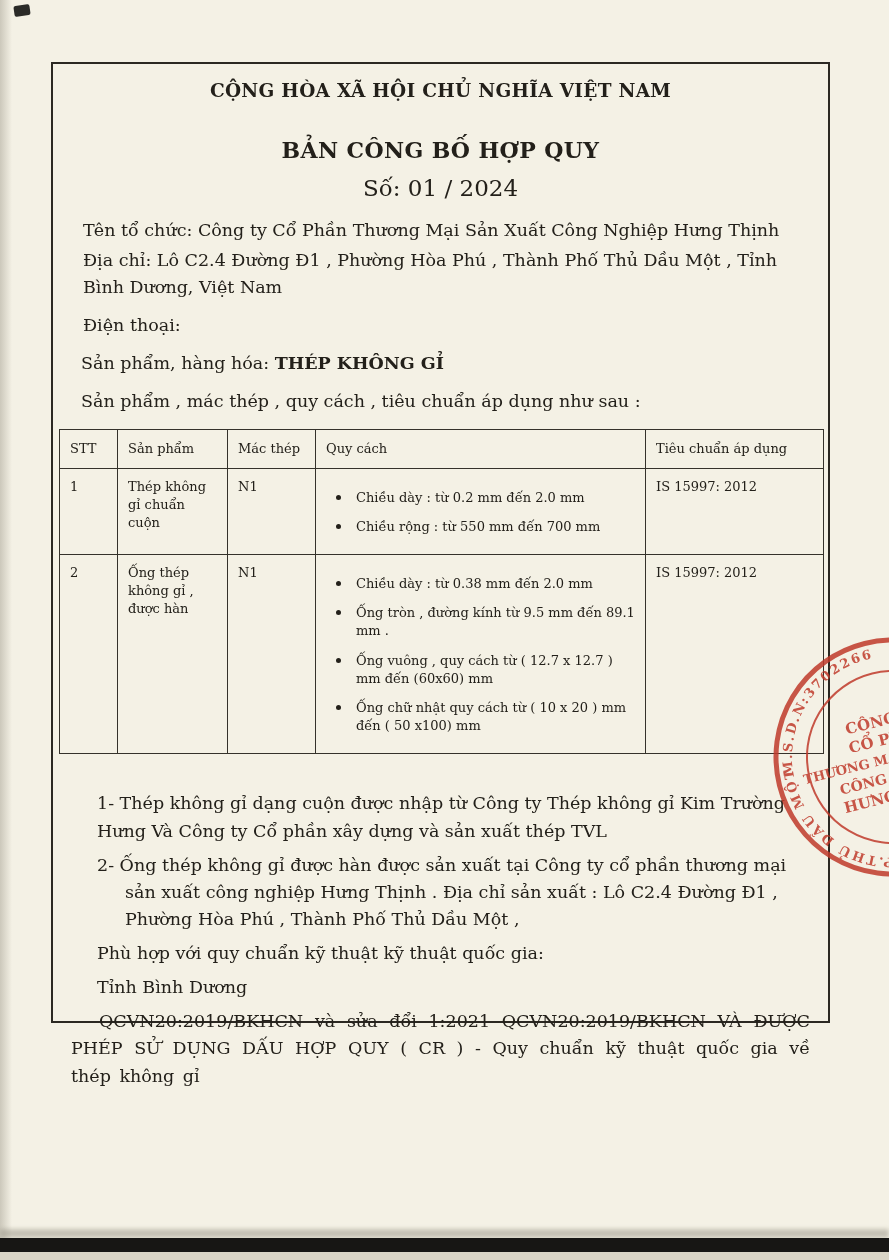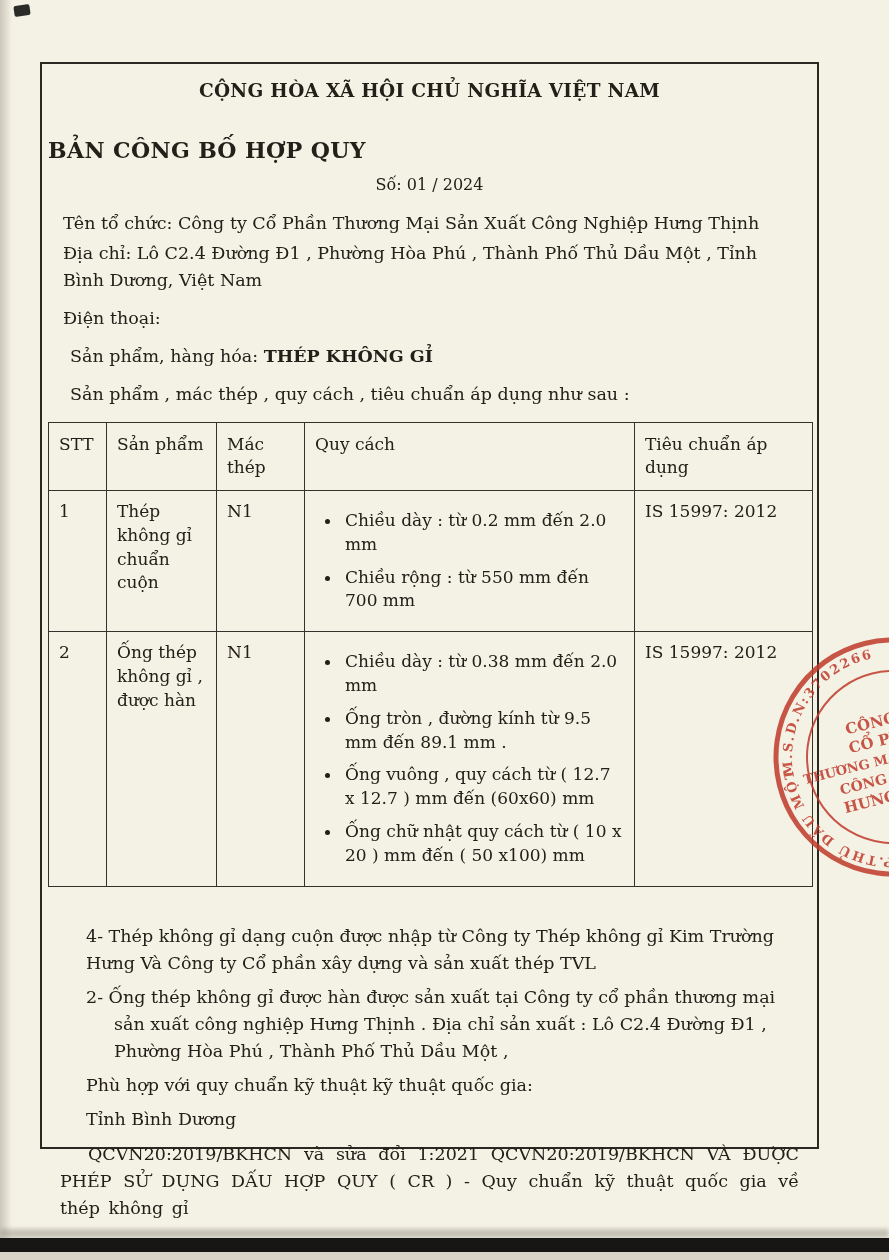--- a/index.html
+++ b/index.html
@@ -13,38 +13,38 @@
     margin:0 auto;
   }
   
   .corner-mark{position:absolute;left:14px;top:5px;width:16px;height:11px;background:#2b2b28;transform:rotate(-8deg);border-radius:2px;}
   .left-shadow{position:absolute;left:0;top:0;bottom:0;width:12px;background:linear-gradient(to right,rgba(110,105,90,.30),rgba(110,105,90,0));}
   .bottom-smudge{position:absolute;left:0;right:0;bottom:22px;height:9px;background:#8d887a;opacity:.45;filter:blur(2px);}
   .bottom-band{position:absolute;left:0;right:0;bottom:8px;height:14px;background:#171614;}
   .bottom-strip{position:absolute;left:0;right:0;bottom:0;height:8px;background:#d9d4c6;}
 
   .frame{
-    position:absolute;left:40px;top:62px;width:779px;height:1087px;
+    position:absolute;left:51px;top:62px;width:779px;height:961px;
     border:2px solid #2b2822;box-sizing:border-box;
     padding:16px 6px 0 6px;
   }
   .nat-title{text-align:center;font-weight:bold;font-size:18.5px;letter-spacing:.3px;}
   .motto{text-align:center;margin-top:5px;font-size:17.5px;font-weight:bold;}
   .motto span{border-bottom:2px solid #2b2822;padding:0 14px 2px;}
-  .doc-title{font-weight:bold;font-size:22px;margin-top:36px;letter-spacing:.4px;}
-  .doc-number{text-align:center;font-size:16px;margin-top:12px;}
+  .doc-title{text-align:center;font-weight:bold;font-size:22px;margin-top:36px;letter-spacing:.4px;}
+  .doc-number{text-align:center;font-size:23px;margin-top:12px;}
 
   .body-text{margin-top:16px;font-size:17.5px;line-height:1.5;}
-  .body-text p{margin:4px 15px;}
+  .body-text p{margin:4px 24px;}
   .body-text p.ind{margin-left:22px;}
   .gap{margin-top:12px !important;}
 
   table.conf{
     width:100%;border-collapse:collapse;table-layout:fixed;
-    margin-top:14px;font-size:17px;
+    margin-top:14px;font-size:13px;
   }
   table.conf th,table.conf td{
     border:1.5px solid #35322b;padding:9px 10px;vertical-align:top;
     text-align:left;font-weight:normal;line-height:1.4;
   }
   table.conf th{padding-top:10px;padding-bottom:10px;}
   .c-stt{width:58px;} .c-sp{width:110px;} .c-mt{width:88px;} .c-qc{width:330px;} .c-tc{width:178px;}
   td.center,th.center{text-align:center;}
   td.mac{padding-left:28px;}
   ul.specs{margin:8px 0;padding-left:26px;}
@@ -125,21 +125,21 @@
               <li>Ống vuông , quy cách từ ( 12.7 x 12.7 ) mm đến (60x60) mm</li>
               <li>Ống chữ nhật quy cách từ ( 10 x 20 ) mm đến ( 50 x100) mm</li>
             </ul>
           </td>
           <td>IS 15997: 2012</td>
         </tr>
       </tbody>
     </table>
 
     <div class="notes">
-      <p class="n1">4-  Thép không gỉ dạng cuộn được nhập từ Công ty Thép không gỉ Kim Trường Hưng Và Công ty Cổ phần xây dựng và sản xuất thép TVL</p>
+      <p class="n1">1-  Thép không gỉ dạng cuộn được nhập từ Công ty Thép không gỉ Kim Trường Hưng Và Công ty Cổ phần xây dựng và sản xuất thép TVL</p>
       <p class="n2">2-  Ống thép không gỉ được hàn được sản xuất tại Công ty cổ phần thương mại sản xuất công nghiệp Hưng Thịnh . Địa chỉ sản xuất : Lô C2.4 Đường Đ1 , Phường Hòa Phú , Thành Phố Thủ Dầu Một ,</p>
       <p class="plain">Phù hợp với quy chuẩn kỹ thuật kỹ thuật quốc gia:</p>
       <p class="plain">Tỉnh Bình Dương</p>
       <p class="law">QCVN20:2019/BKHCN  và  sửa  đổi  1:2021  QCVN20:2019/BKHCN  VÀ  ĐƯỢC PHÉP SỬ DỤNG DẤU HỢP QUY ( CR ) -  Quy chuẩn kỹ thuật quốc gia về thép không gỉ</p>
     </div>
 
   </div>
 
   <div class="stamp">
     <svg width="250" height="250" viewBox="0 0 250 250">

